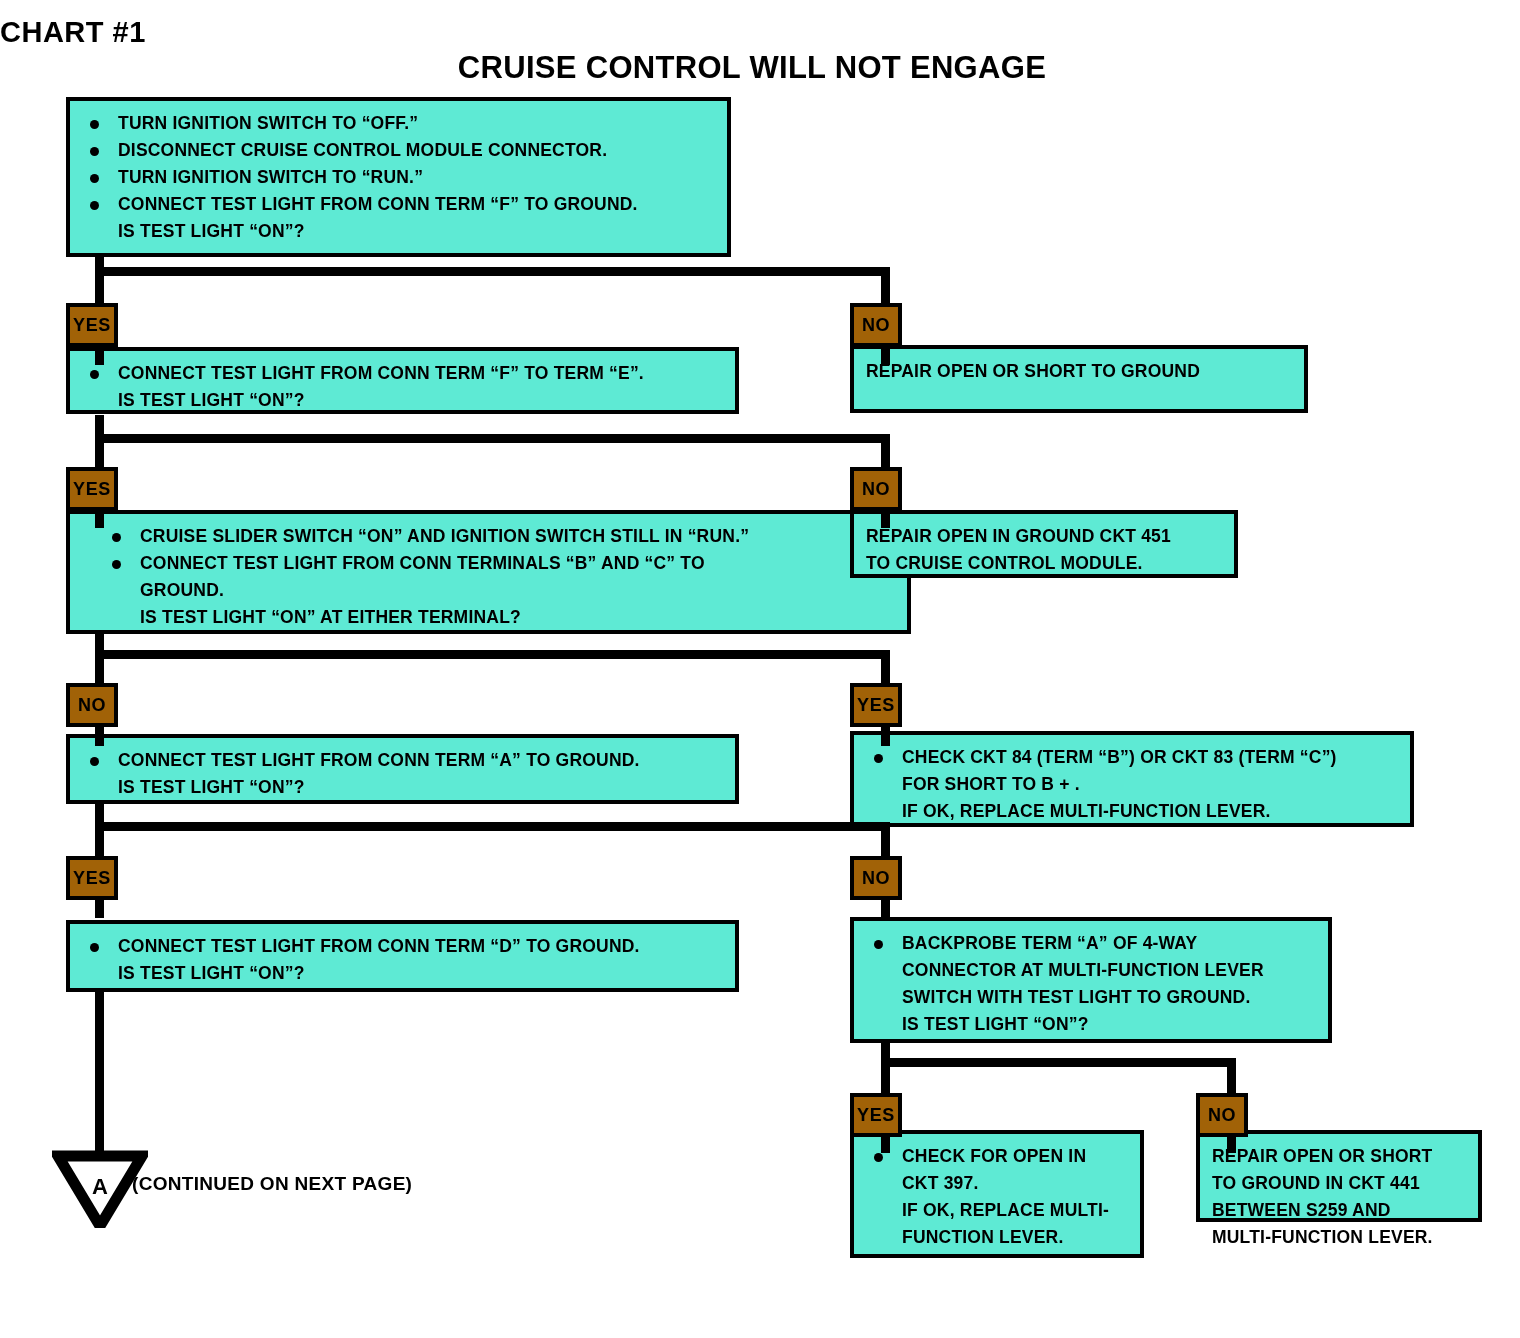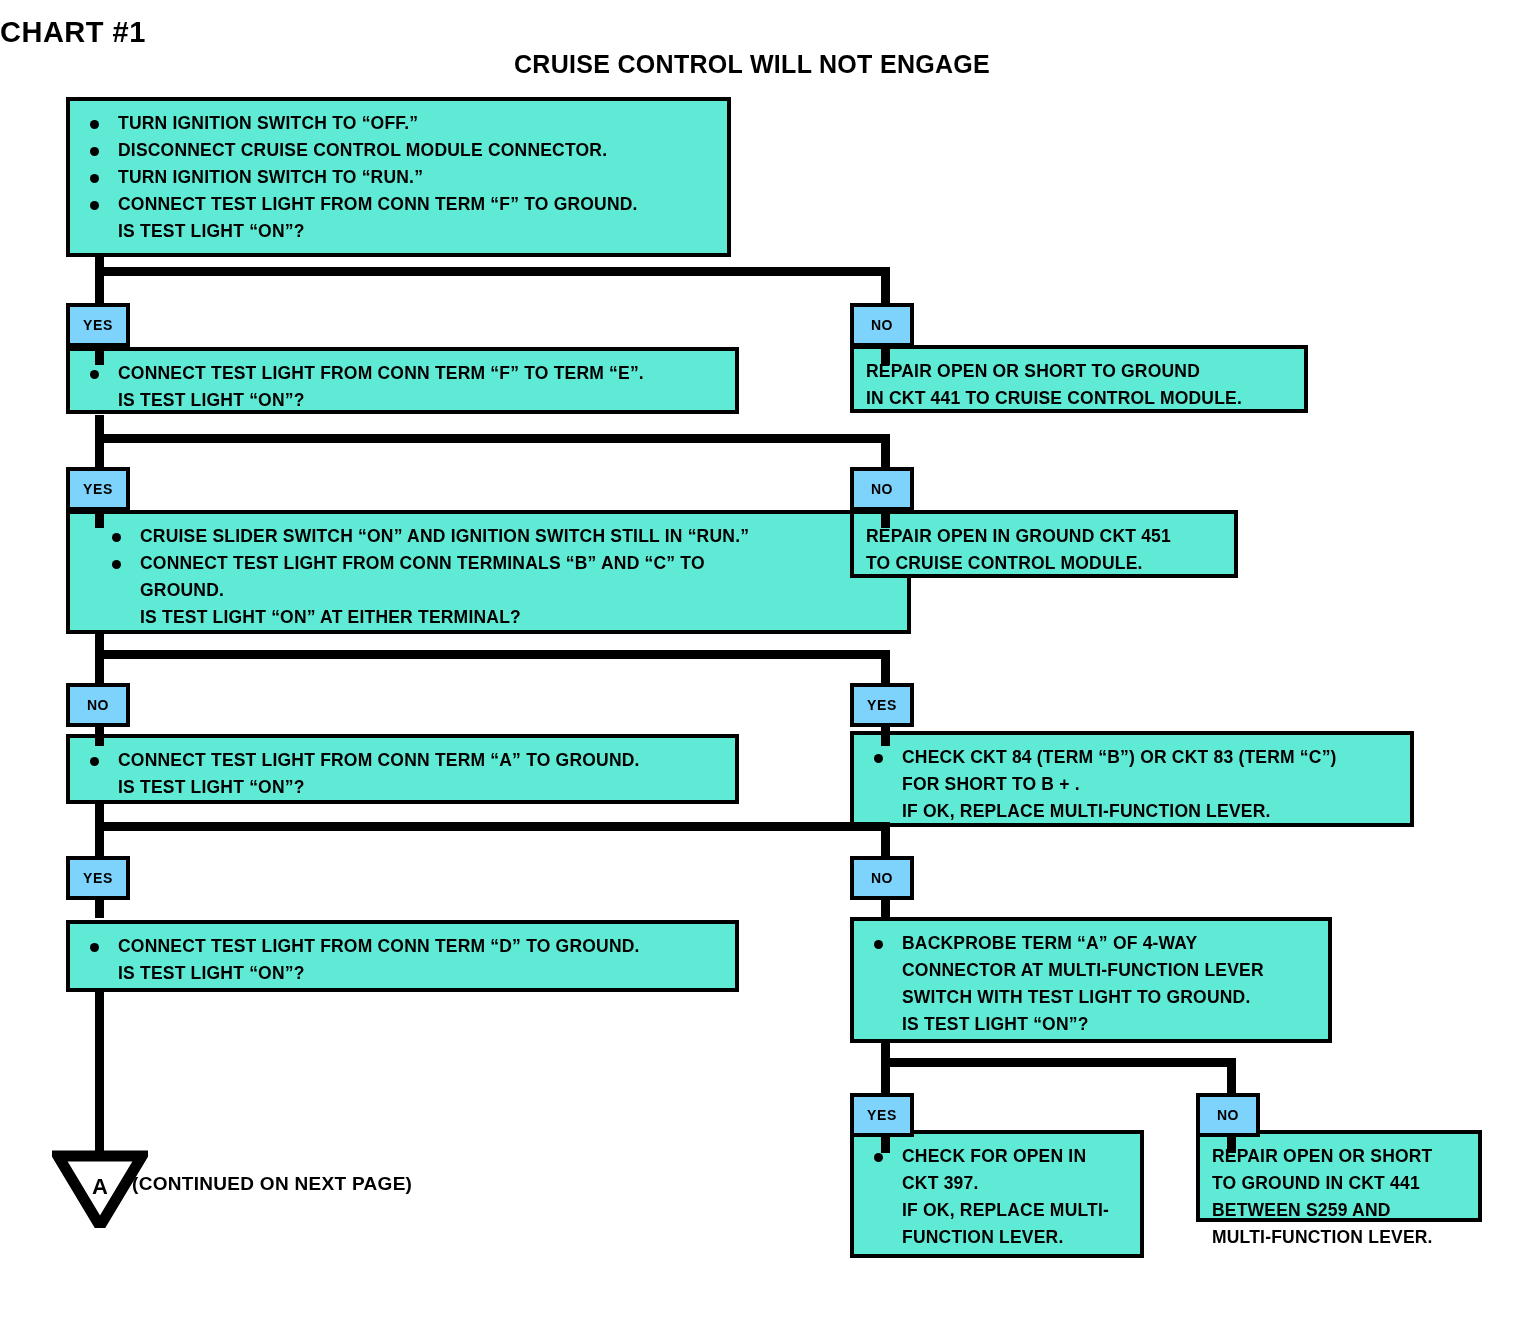--- a/index.html
+++ b/index.html
@@ -22,21 +22,21 @@
     left: 0; right: 0;
     font-size: 29px;
     font-weight: bold;
     letter-spacing: 0.5px;
     color: #000;
   }
   .title-sub {
     position: absolute;
     left: 0; right: 16px;
     text-align: center;
-    font-size: 25px;
+    font-size: 31px;
     font-weight: bold;
     letter-spacing: 0.3px;
     color: #000;
   }
 
   
   .box {
     position: absolute;
     box-sizing: border-box;
     border: 4px solid #000;
@@ -65,27 +65,27 @@
     height: 9px;
     background: #000;
     border-radius: 50%;
   }
 
   
   .tag {
     position: absolute;
     box-sizing: border-box;
     border: 4px solid #000;
-    background: #7dd3fc;
-    width: 64px;
+    background: #a16207;
+    width: 52px;
     height: 44px;
     display: flex;
     align-items: center;
     justify-content: center;
-    font-size: 14px;
+    font-size: 18px;
     font-weight: bold;
     letter-spacing: 0.6px;
     color: #000;
     z-index: 3;
   }
 
   
   .hline {
     position: absolute;
     background: #000;
@@ -184,21 +184,20 @@
   <div class="box" style="left:66px; top:347px; width:673px; height:67px;">
     <div class="bullet-row">
       <span class="dot"></span>
       <span class="line">CONNECT TEST LIGHT FROM CONN TERM “F” TO TERM “E”.</span>
       <span class="line">IS TEST LIGHT “ON”?</span>
     </div>
   </div>
 
   <div class="box" style="left:850px; top:345px; width:458px; height:68px;">
     <span class="line">REPAIR OPEN OR SHORT TO GROUND</span>
-    <span class="line">IN CKT 441 TO CRUISE CONTROL MODULE.</span>
   </div>
 
   <div class="tag" style="left:66px; top:467px;">YES</div>
   <div class="tag" style="left:850px; top:467px;">NO</div>
 
   <div class="box" style="left:66px; top:510px; width:845px; height:124px;padding-left:34px;">
     <div class="bullet-row">
       <span class="dot"></span>
       <span class="line">CRUISE SLIDER SWITCH “ON” AND IGNITION SWITCH STILL IN “RUN.”</span>
     </div>

